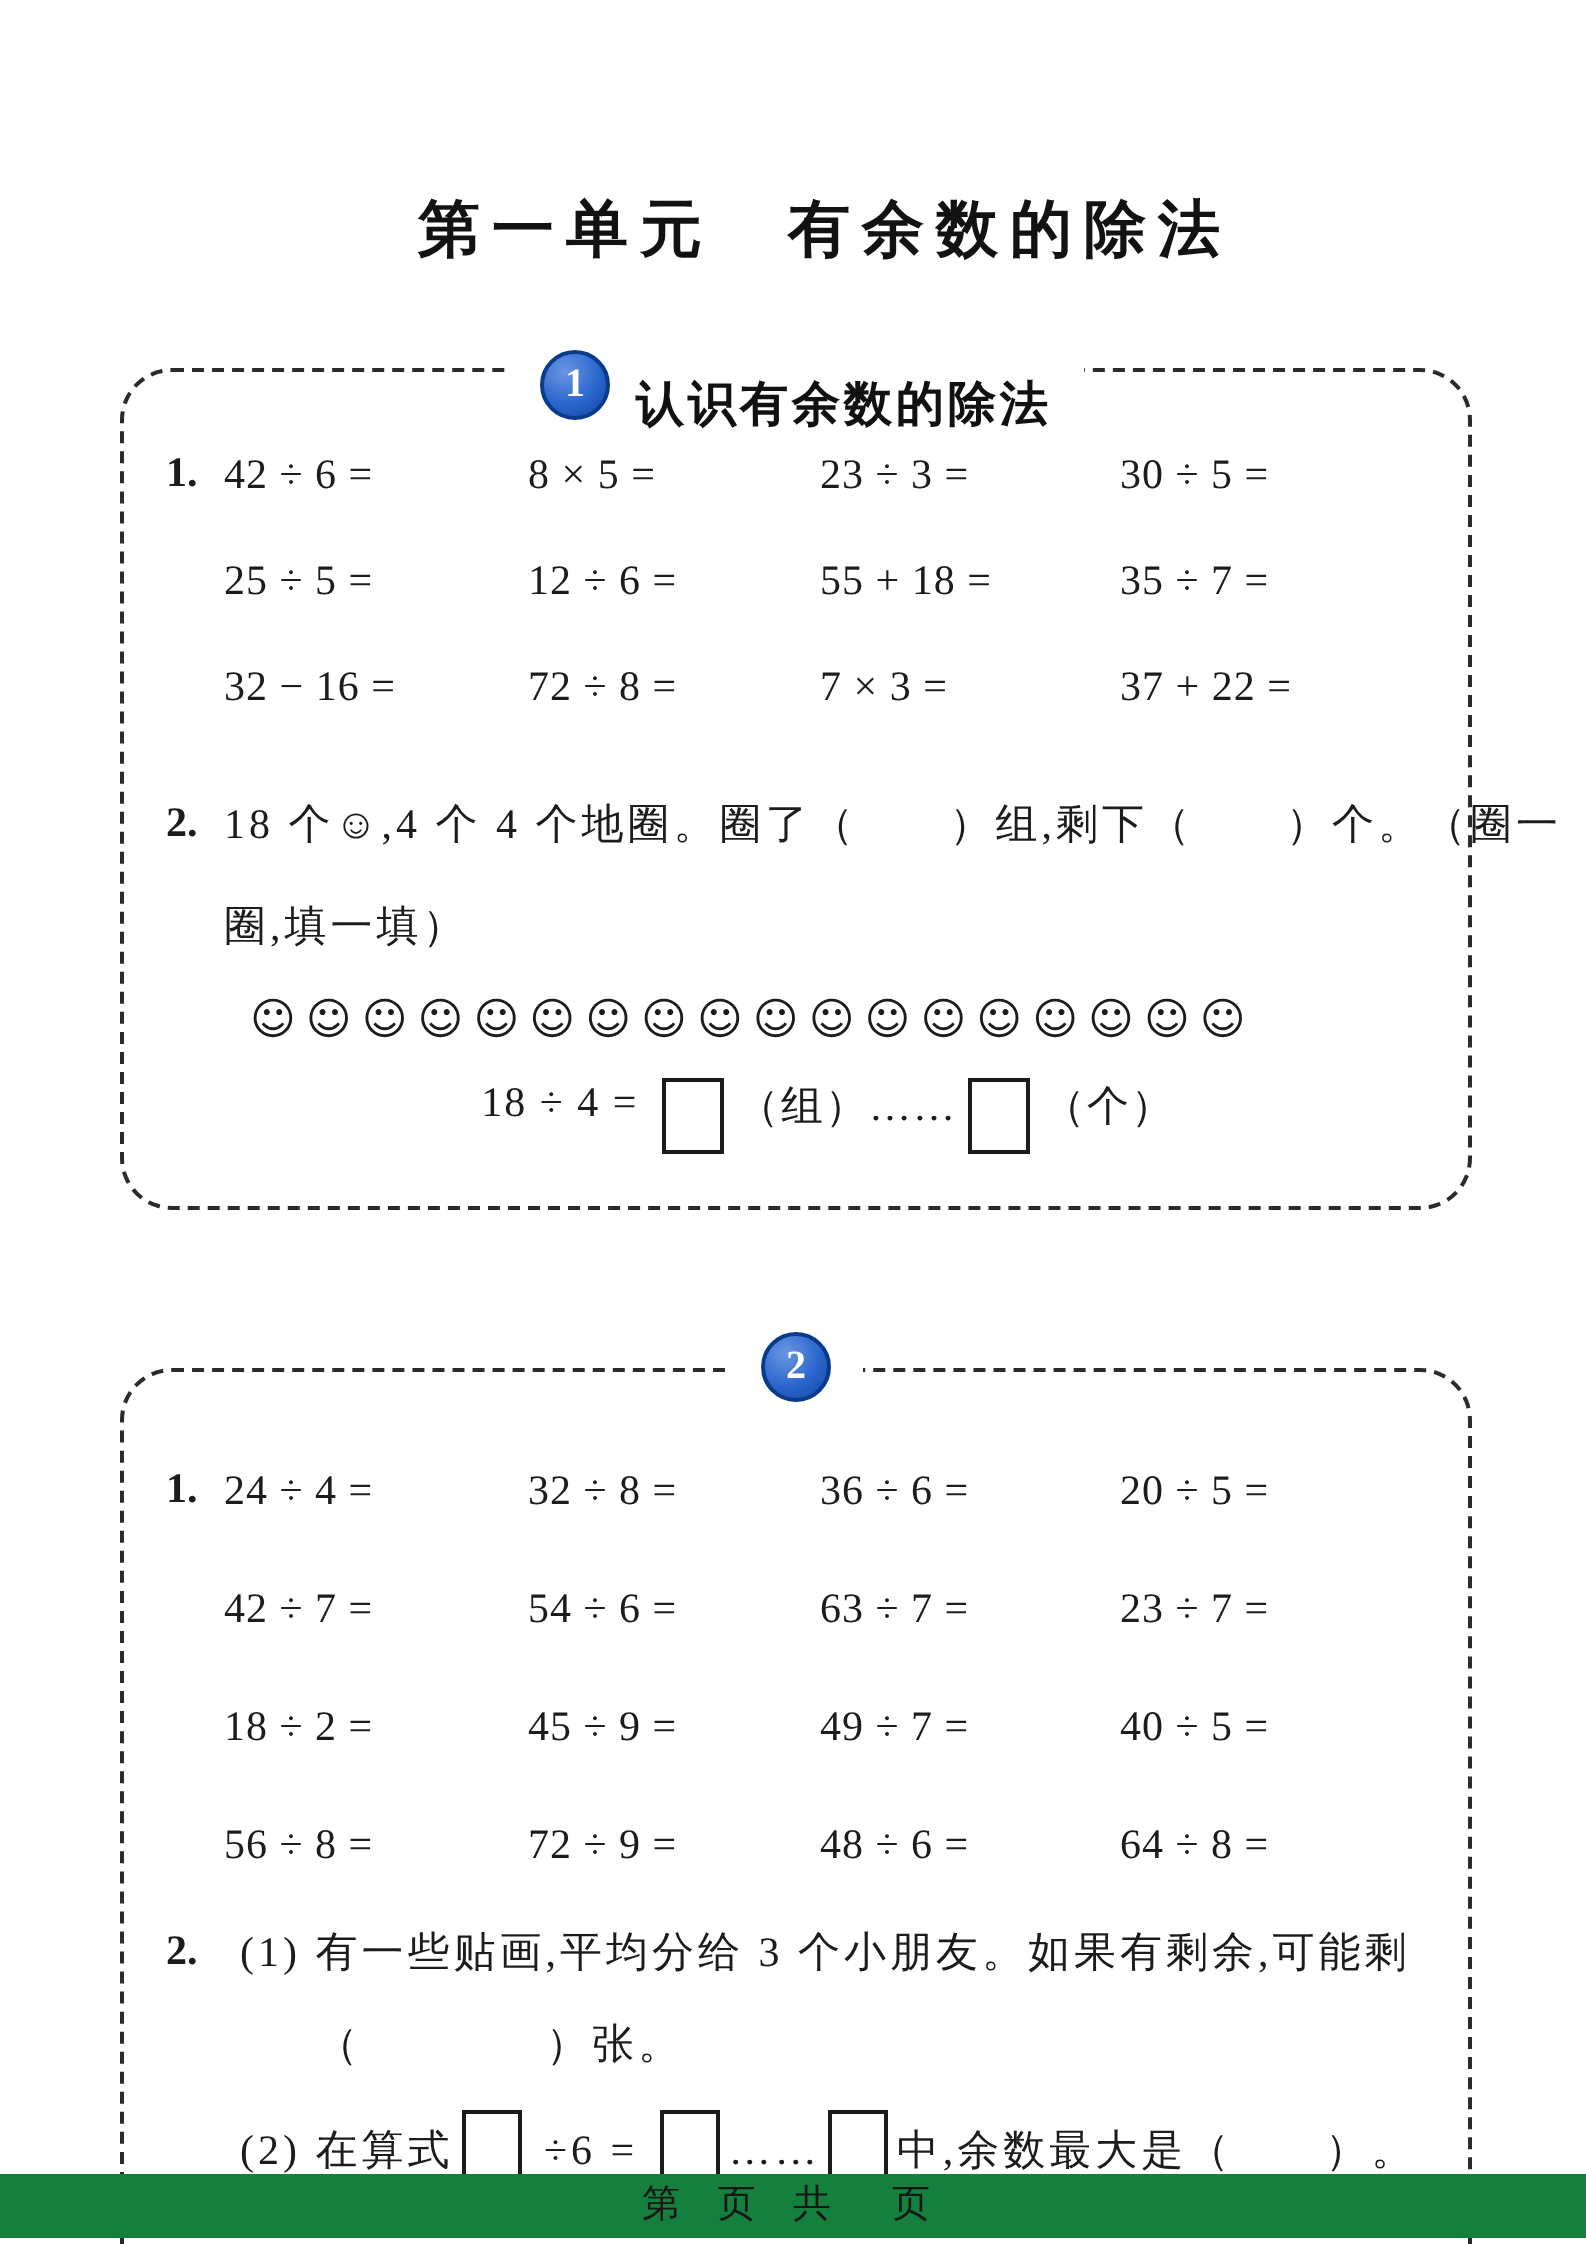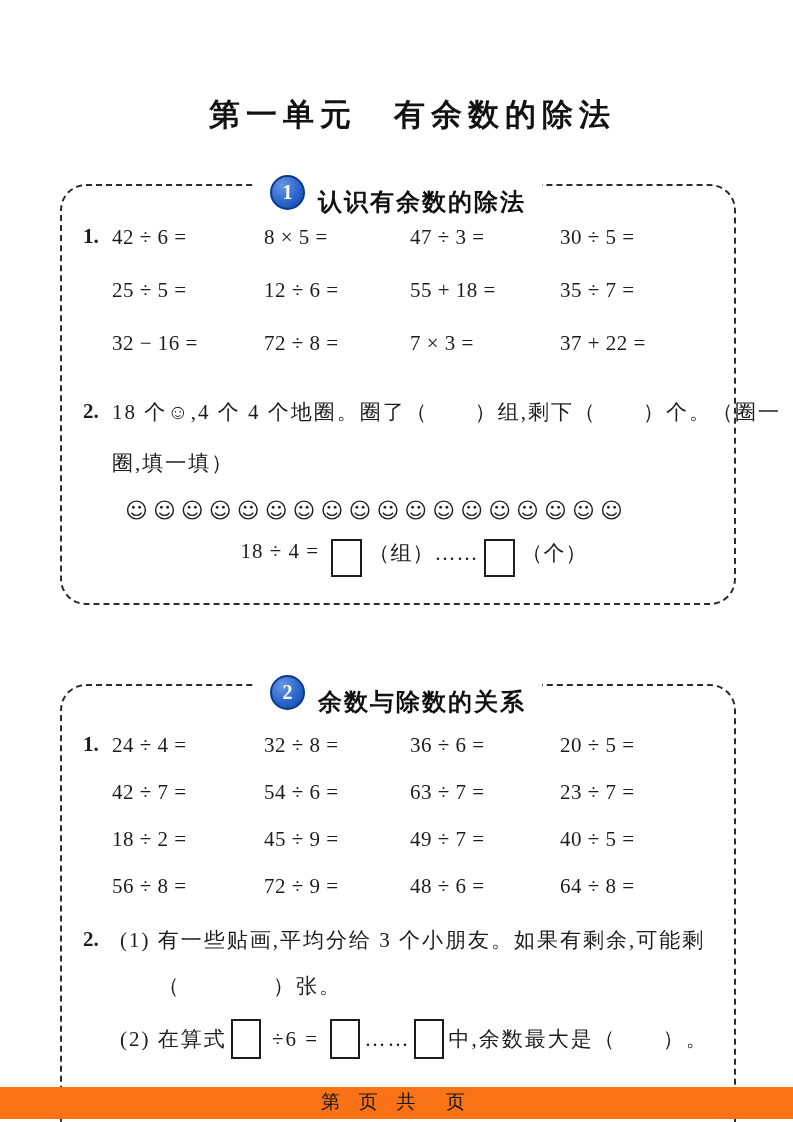--- a/index.html
+++ b/index.html
@@ -63,21 +63,21 @@
     position:absolute; left:21px; top:0;
     font-size:21px; font-weight:700;
   }
   .expr-grid {
     display:grid;
     font-size:21px;
     letter-spacing:0.5px;
     line-height:27px;
   }
   .grid-s1 { grid-template-columns:152px 146px 150px auto; row-gap:26px; padding-top:0; }
-  .grid-s2 { grid-template-columns:152px 146px 150px auto; row-gap:20px; }
+  .grid-s2 { grid-template-columns:152px 146px 150px auto; row-gap:32px; }
 
   .box-1 .prob-a { padding-top:38px; }
   .box-1 .prob-a .prob-num { top:38px; }
   .box-1 .prob-b { margin-top:42px; }
   .box-2 .prob-a { padding-top:46px; }
   .box-2 .prob-a .prob-num { top:46px; }
   .box-2 .prob-b { margin-top:27px; }
 
   .cn-line {
     font-size:21px; line-height:27px;
@@ -117,21 +117,21 @@
     font-size:21px; letter-spacing:2px;
   }
   .inline-eq .ans-box { height:40px; width:30px; margin:0 4px; }
 
   
   .page-footer {
     position:absolute; bottom:3px; left:0; width:100%;
     text-align:center;
     font-size:19px; letter-spacing:7px;
     white-space:pre;
-    background:#f97316;
+    background:#15803d;
     color:#161616;
     z-index:5;
     padding:2px 0 4px 0;
   }
 </style>
 </head>
 <body>
 
 <div class="page-title">第一单元　有余数的除法</div>
 
@@ -139,21 +139,21 @@
   <div class="section-header">
     <div class="num-circle">1</div>
     <div class="section-title">认识有余数的除法</div>
   </div>
 
   <div class="prob prob-a">
     <span class="prob-num">1.</span>
     <div class="expr-grid grid-s1">
       <span>42 ÷ 6 =</span>
       <span>8 × 5 =</span>
-      <span>47 ÷ 3 =</span>
+      <span>23 ÷ 3 =</span>
       <span>30 ÷ 5 =</span>
       <span>25 ÷ 5 =</span>
       <span>12 ÷ 6 =</span>
       <span>55 + 18 =</span>
       <span>35 ÷ 7 =</span>
       <span>32 − 16 =</span>
       <span>72 ÷ 8 =</span>
       <span>7 × 3 =</span>
       <span>37 + 22 =</span>
     </div>
@@ -170,21 +170,20 @@
       <span>（组）……</span>
       <span class="ans-box"></span>
       <span>（个）</span>
     </div>
   </div>
 </div>
 
 <div class="section-box box-2">
   <div class="section-header">
     <div class="num-circle">2</div>
-    <div class="section-title">余数与除数的关系</div>
   </div>
 
   <div class="prob prob-a">
     <span class="prob-num">1.</span>
     <div class="expr-grid grid-s2">
       <span>24 ÷ 4 =</span>
       <span>32 ÷ 8 =</span>
       <span>36 ÷ 6 =</span>
       <span>20 ÷ 5 =</span>
       <span>42 ÷ 7 =</span>

